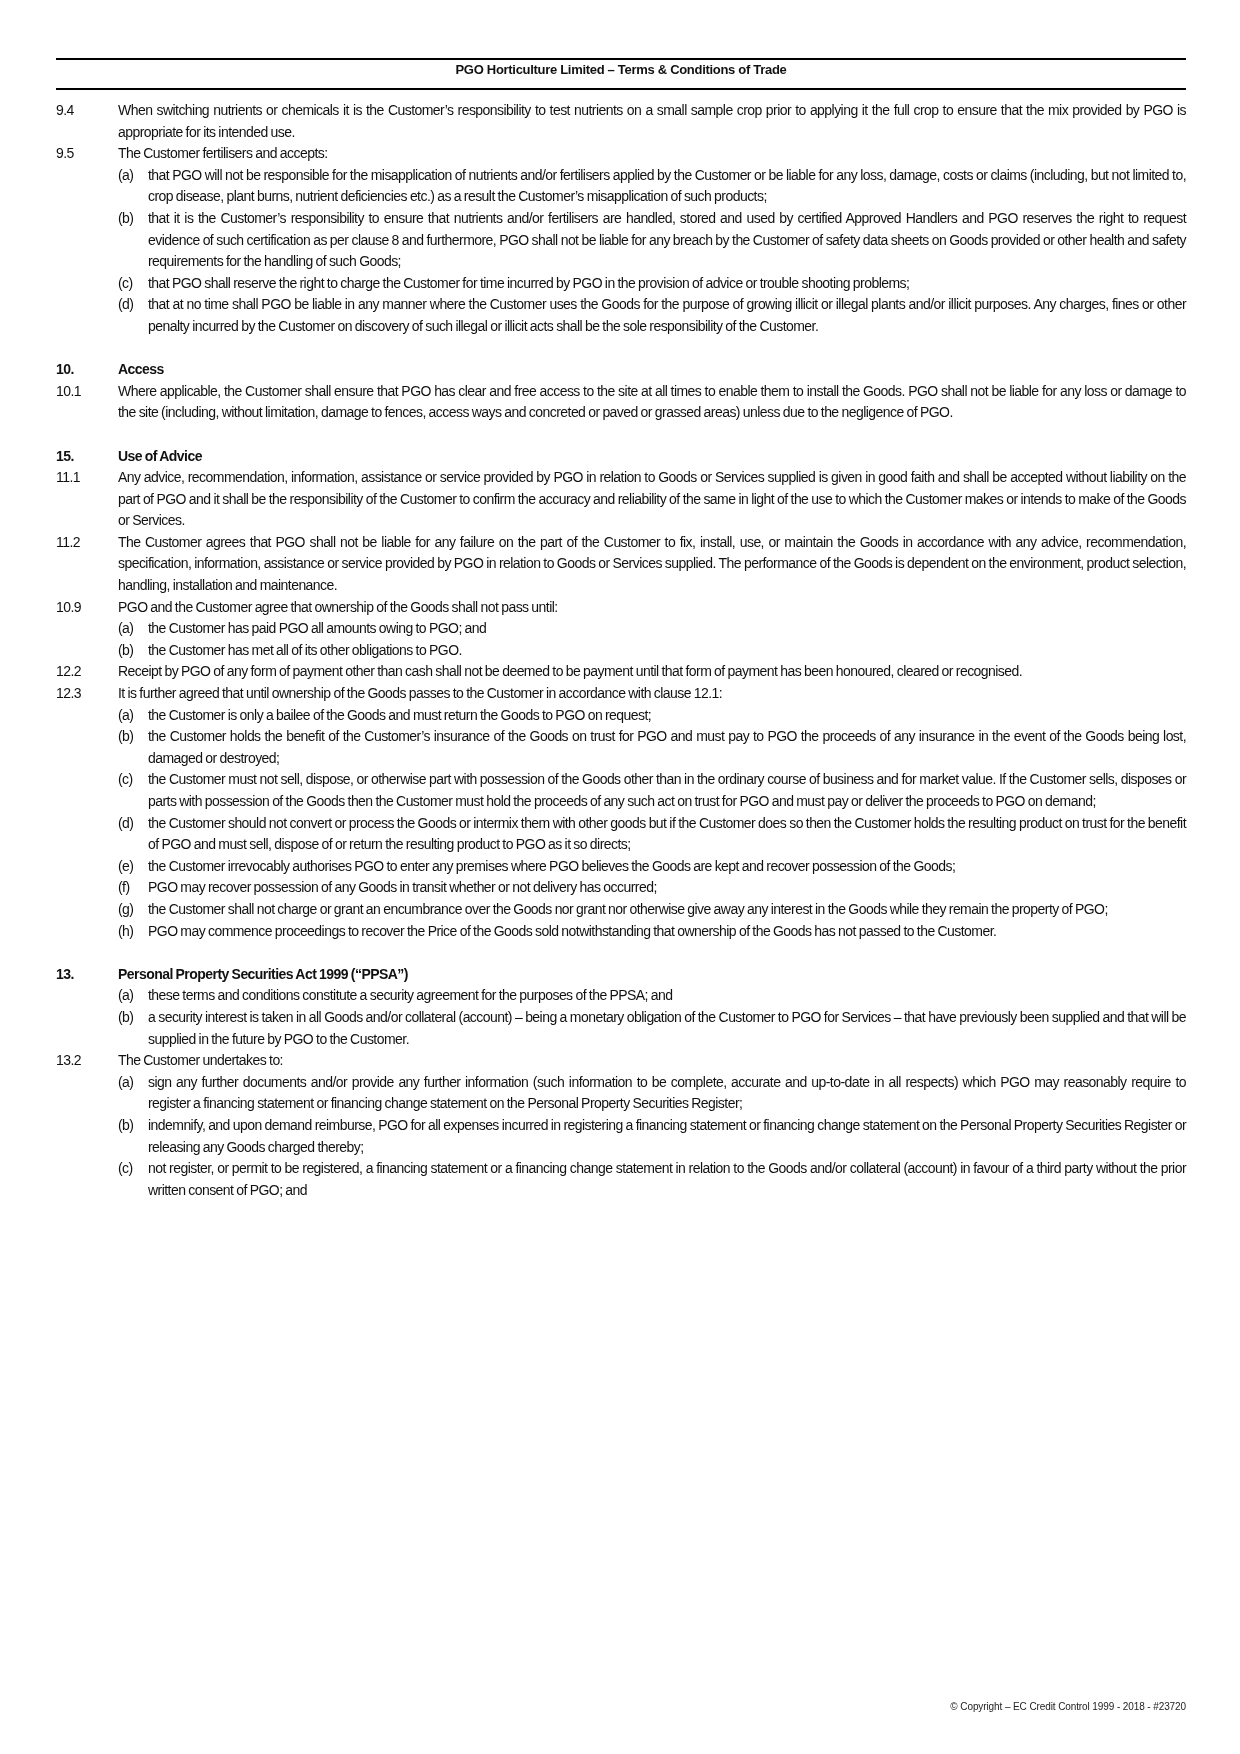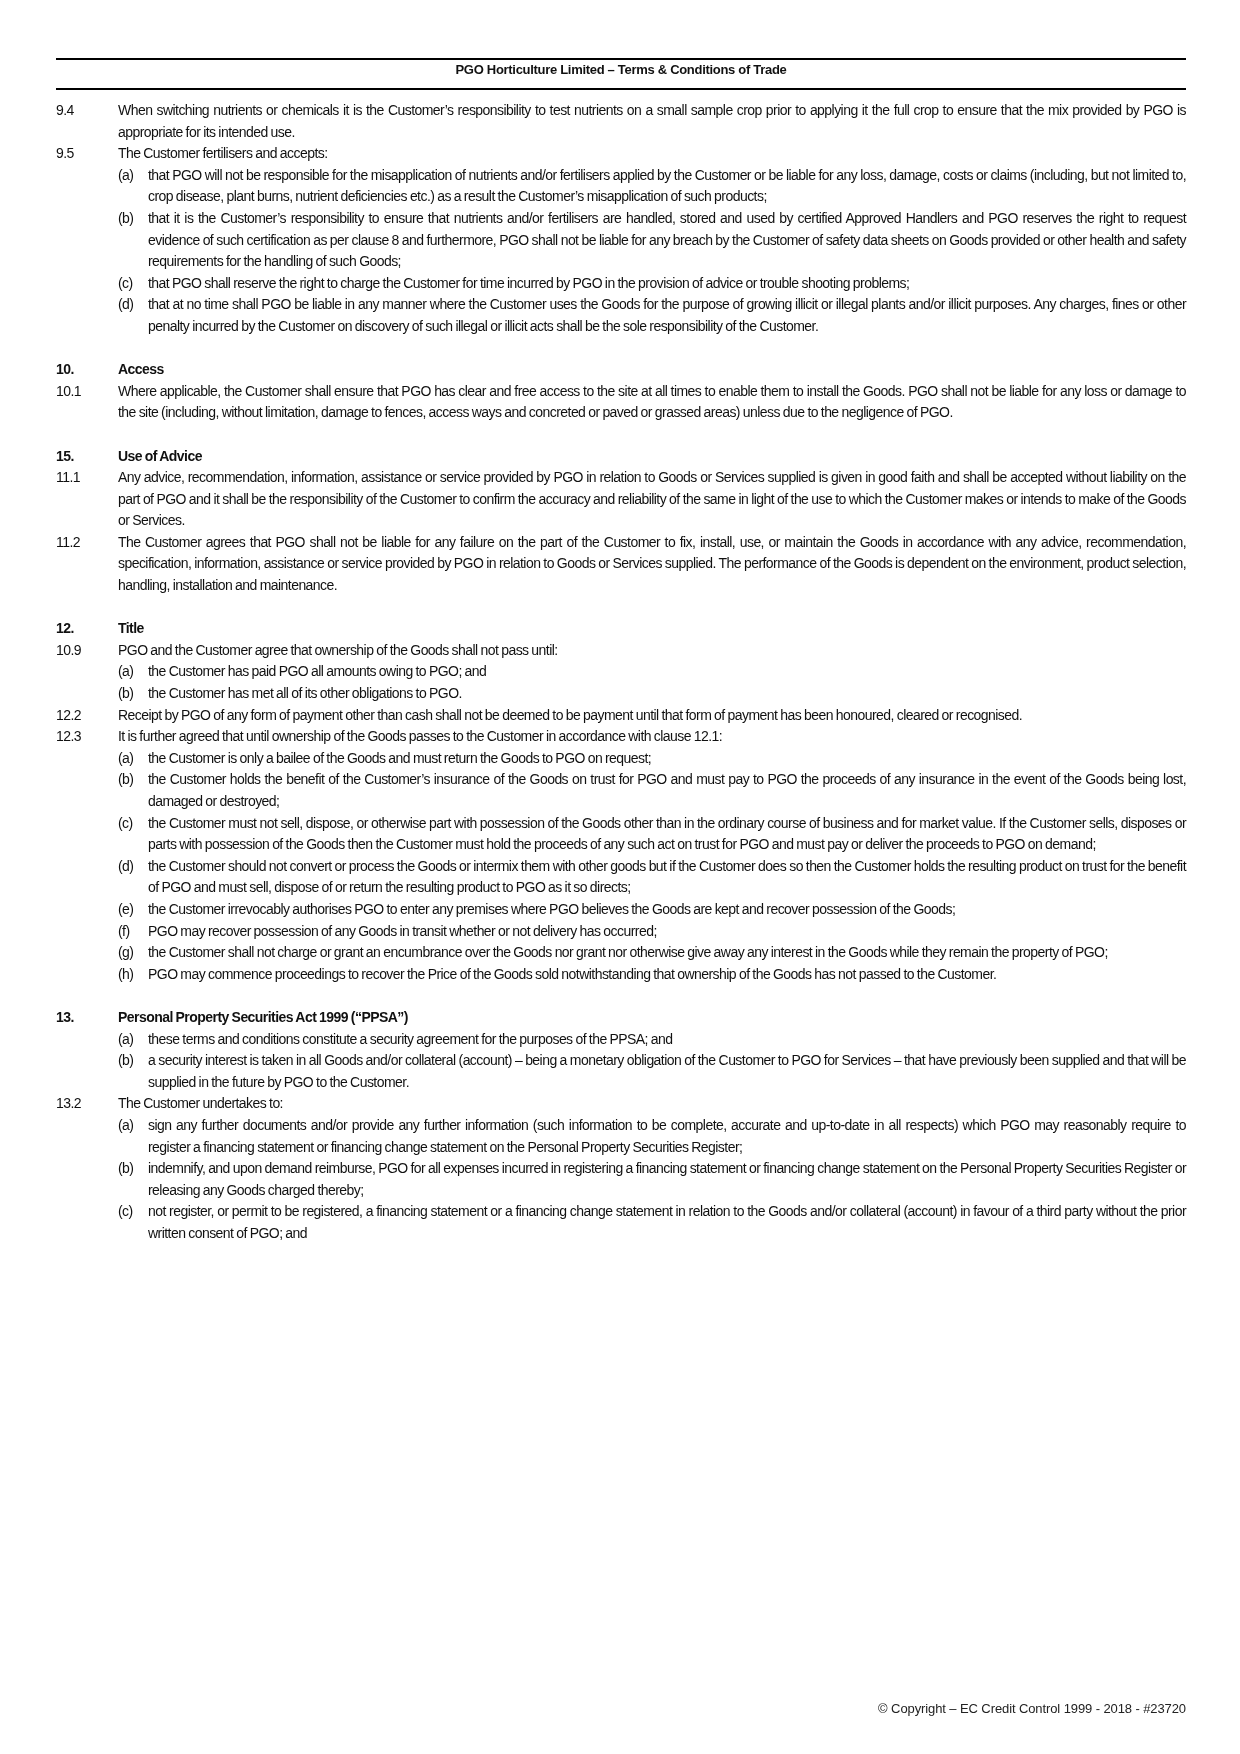--- a/index.html
+++ b/index.html
@@ -13,21 +13,21 @@
   .content { position: absolute; left: 0; top: 100px; width: 1130px;
              font-size: 14px; line-height: 21.6px; letter-spacing: -0.55px; word-spacing: -0.5px; }
   .clause { display: flex; }
   .clause .num { width: 62px; flex: 0 0 62px; }
   .clause .body { flex: 1; text-align: justify; }
   .sub { display: flex; margin-left: 62px; }
   .sub .lbl { width: 30px; flex: 0 0 30px; }
   .sub .txt { flex: 1; text-align: justify; }
   .heading { display: flex; font-weight: bold; margin-top: 21.6px; align-items: flex-end; }
   .heading .num { width: 62px; flex: 0 0 62px; }
-  .footer { position: absolute; right: 54px; top: 1701px; font-size: 13px; color: #222; letter-spacing: -0.1px; }
+  .footer { position: absolute; right: 54px; top: 1701px; font-size: 10px; color: #222; letter-spacing: -0.1px; }
 </style>
 </head>
 <body>
 
 <div class="page">
   <div class="rule-top"></div>
   <div class="doc-title">PGO Horticulture Limited – Terms &amp; Conditions of Trade</div>
   <div class="rule-bottom"></div>
   <div class="content" id="content">
       <div class="clause">
@@ -66,24 +66,20 @@
         <span class="num">15.</span>
         <span class="body">Use of Advice</span>
       </div>
       <div class="clause">
         <span class="num">11.1</span>
         <span class="body">Any advice, recommendation, information, assistance or service provided by PGO in relation to Goods or Services supplied is given in good faith and shall be accepted without liability on the part of PGO and it shall be the responsibility of the Customer to confirm the accuracy and reliability of the same in light of the use to which the Customer makes or intends to make of the Goods or Services.</span>
       </div>
       <div class="clause">
         <span class="num">11.2</span>
         <span class="body">The Customer agrees that PGO shall not be liable for any failure on the part of the Customer to fix, install, use, or maintain the Goods in accordance with any advice, recommendation, specification, information, assistance or service provided by PGO in relation to Goods or Services supplied. The performance of the Goods is dependent on the environment, product selection, handling, installation and maintenance.</span>
-      </div>
-      <div class="heading">
-        <span class="num">12.</span>
-        <span class="body">Title</span>
       </div>
       <div class="clause">
         <span class="num">10.9</span>
         <span class="body">PGO and the Customer agree that ownership of the Goods shall not pass until:</span>
       </div>
       <div class="sub">
         <span class="lbl">(a)</span>
         <span class="txt">the Customer has paid PGO all amounts owing to PGO; and</span>
       </div>
       <div class="sub">

